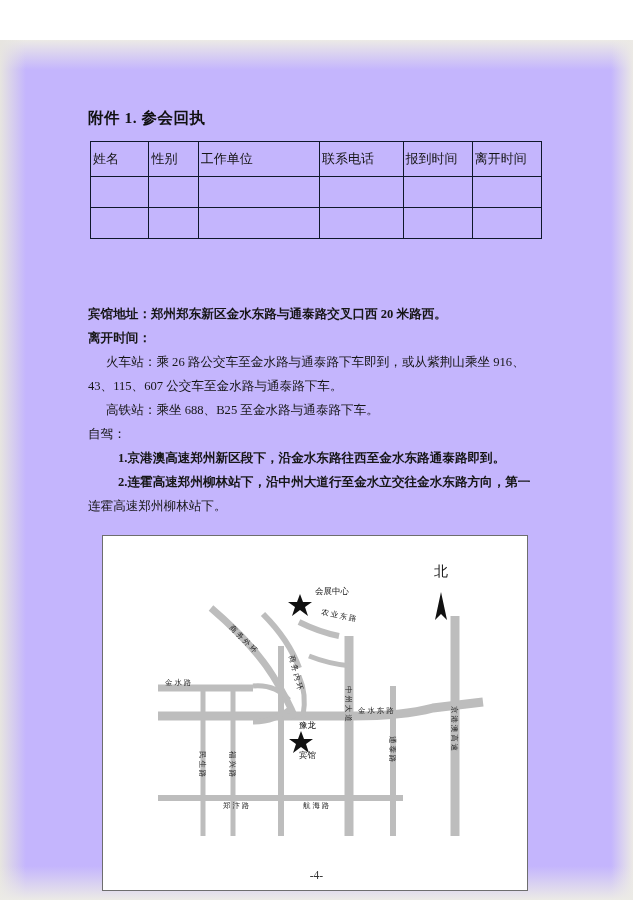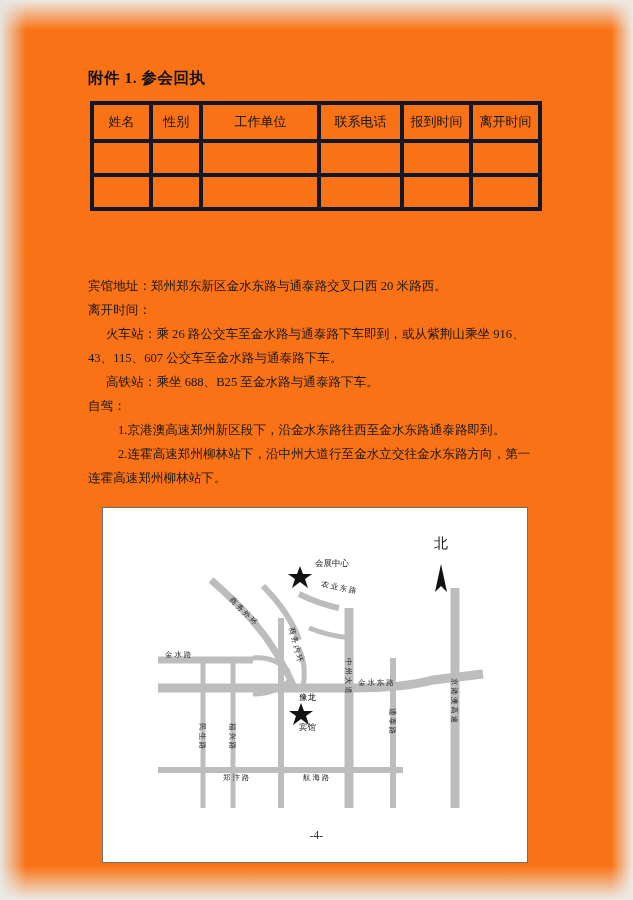--- a/index.html
+++ b/index.html
@@ -11,21 +11,22 @@
     width: 633px;
     height: 900px;
     font-family: "Liberation Serif", "DejaVu Serif", serif;
     color: #1a1a1a;
     position: relative;
     overflow: hidden;
   }
   .page {
     position: absolute;
     inset: 0;
-    background: #f97316;
+    background: #c4b5fd;
+    margin-top: 40px;
   }
   
   .scan-edge-left {
     position: absolute;
     left: 0; top: 0; bottom: 0; width: 26px;
     background: linear-gradient(to right, #e7e5e0, rgba(253,253,251,0));
     pointer-events: none;
   }
   .scan-edge-right {
     position: absolute;
@@ -60,25 +61,24 @@
     margin: 0 0 12px 0;
     color: #111;
   }
 
   table.receipt {
     border-collapse: collapse;
     width: 452px;
     margin: 0 0 0 2px;
   }
   table.receipt td, table.receipt th {
-    border: 4px solid #0f172a;
+    border: 1px solid #0f172a;
     height: 30px;
     font-size: 12.5px;
     font-weight: normal;
-    text-align: center;
     vertical-align: middle;
     color: #141414;
     padding: 0 2px;
   }
   table.receipt thead td {
     height: 34px;
     font-size: 13px;
   }
 
   .gap-1 { height: 64px; }
@@ -89,23 +89,23 @@
     margin: 0 0 10px 0;
     color: #111;
   }
 
   .para {
     font-size: 12.6px;
     line-height: 1.75;
     margin: 0 0 2px 0;
     color: #161616;
   }
-  .para.bold { font-weight: normal; }
+  .para.bold { font-weight: bold; }
   .indent1 { text-indent: 18px; }
-  .indent2 { text-indent: 30px; }
+  .indent2 { text-indent: 30px; font-weight: bold; }
 
   .map-box {
     position: relative;
     margin: 18px 0 0 14px;
     width: 424px;
     height: 354px;
     border: 1px solid #6e6e6e;
     background: #fefefe;
     overflow: hidden;
   }

